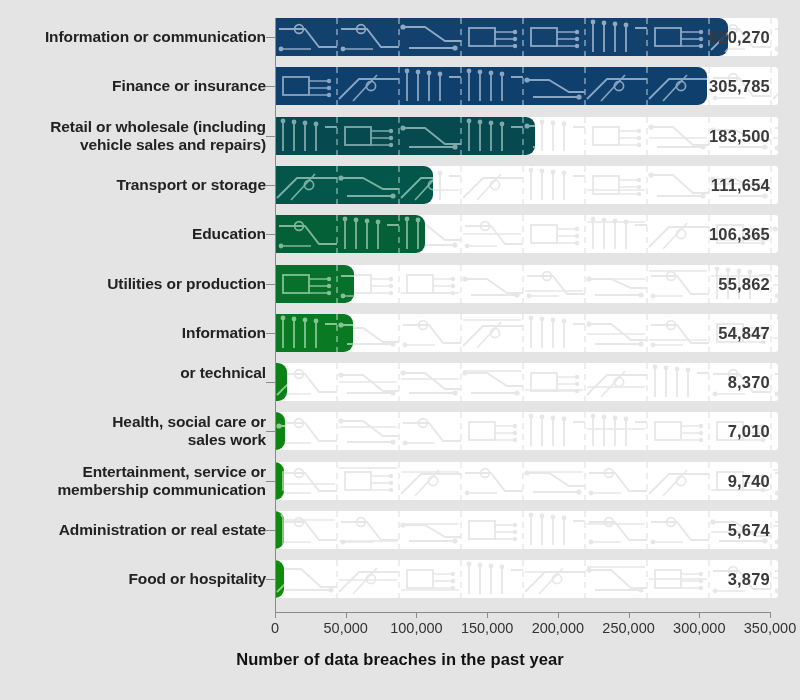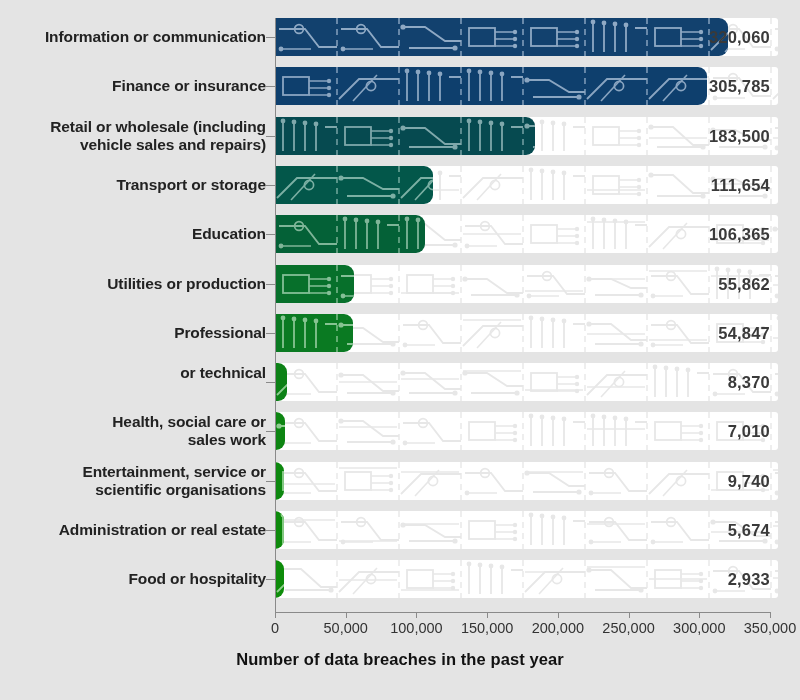--- a/index.html
+++ b/index.html
@@ -166,32 +166,32 @@
       <div class="cat-label" style="top: 175.9px;">
         <span>Transport or storage</span>
       </div>
       <div class="cat-label" style="top: 225.2px;">
         <span>Education</span>
       </div>
       <div class="cat-label" style="top: 274.5px;">
         <span>Utilities or production</span>
       </div>
       <div class="cat-label" style="top: 323.8px;">
-        <span>Professional</span>
+        <span>Information</span>
       </div>
       <div class="cat-label" style="top: 364.1px;">
         <span>or technical</span>
       </div>
       <div class="cat-label" style="top: 413.4px;">
         <span>Health, social care or</span>
         <span>sales work</span>
       </div>
       <div class="cat-label" style="top: 462.7px;">
         <span>Entertainment, service or</span>
-        <span>scientific organisations</span>
+        <span>membership communication</span>
       </div>
       <div class="cat-label" style="top: 521px;">
         <span>Administration or real estate</span>
       </div>
       <div class="cat-label" style="top: 570.3px;">
         <span>Food or hospitality</span>
       </div>
     </div>
 
   <div id="plot">
@@ -339,21 +339,21 @@
               <line x1="496" y1="0" x2="496" y2="38" stroke="#8fa9c4" stroke-width="1.4" stroke-dasharray="6 5"></line>
               <rect x="504" y="10" width="26" height="18" fill="none" stroke="#8fa9c4" stroke-width="1.8"></rect>
               <line x1="530" y1="14" x2="550" y2="14" stroke="#8fa9c4" stroke-width="1.6"></line>
               <circle cx="550" cy="14" r="2.2" fill="#8fa9c4"></circle>
               <line x1="530" y1="21" x2="550" y2="21" stroke="#8fa9c4" stroke-width="1.6"></line>
               <circle cx="550" cy="21" r="2.2" fill="#8fa9c4"></circle>
               <line x1="530" y1="28" x2="550" y2="28" stroke="#8fa9c4" stroke-width="1.6"></line>
               <circle cx="550" cy="28" r="2.2" fill="#8fa9c4"></circle>
             </svg></div>
         </div>
-        <div class="value">320,060</div>
+        <div class="value">520,270</div>
       </div>
       <div class="row" style="top: 49.3px;">
         <div class="track">
           <div class="track-pattern"><svg width="503" height="38" viewBox="0 0 503 38" xmlns="http://www.w3.org/2000/svg" preserveAspectRatio="none">
               <line x1="0" y1="0" x2="0" y2="38" stroke="#e7e7e7" stroke-width="1.4" stroke-dasharray="6 5"></line>
               <path d="M4 11 H30 L44 29 H62" fill="none" stroke="#e7e7e7" stroke-width="1.8"></path>
               <circle cx="24" cy="11" r="4.4" fill="none" stroke="#e7e7e7" stroke-width="1.7"></circle>
               <path d="M6 31 H36" fill="none" stroke="#e7e7e7" stroke-width="1.6"></path>
               <circle cx="6" cy="31" r="2.4" fill="#e7e7e7"></circle>
               <path d="M2 16 H60" fill="none" stroke="#e7e7e7" stroke-width="1.5"></path>
@@ -1482,21 +1482,21 @@
               <path d="M2 32 L22 12 H62" fill="none" stroke="#92d18f" stroke-width="1.8"></path>
               <path d="M16 34 L40 8" fill="none" stroke="#92d18f" stroke-width="1.6"></path>
               <circle cx="34" cy="19" r="4.6" fill="none" stroke="#92d18f" stroke-width="1.7"></circle>
               <line x1="62" y1="0" x2="62" y2="38" stroke="#92d18f" stroke-width="1.4" stroke-dasharray="6 5"></line>
               <path d="M66 9 H88 L108 27 H124" fill="none" stroke="#92d18f" stroke-width="1.8"></path>
               <circle cx="66" cy="9" r="2.6" fill="#92d18f"></circle>
               <path d="M72 30 H118" fill="none" stroke="#92d18f" stroke-width="1.8"></path>
               <circle cx="118" cy="30" r="2.6" fill="#92d18f"></circle>
             </svg></div>
         </div>
-        <div class="value">2,933</div>
+        <div class="value">3,879</div>
       </div>
     </div>
 
   <div id="y-axis-line"></div>
   <div id="y-ticks">
       <div class="y-tick" style="top: 37px;"></div>
       <div class="y-tick" style="top: 86.3px;"></div>
       <div class="y-tick" style="top: 135.6px;"></div>
       <div class="y-tick" style="top: 184.9px;"></div>
       <div class="y-tick" style="top: 234.2px;"></div>

